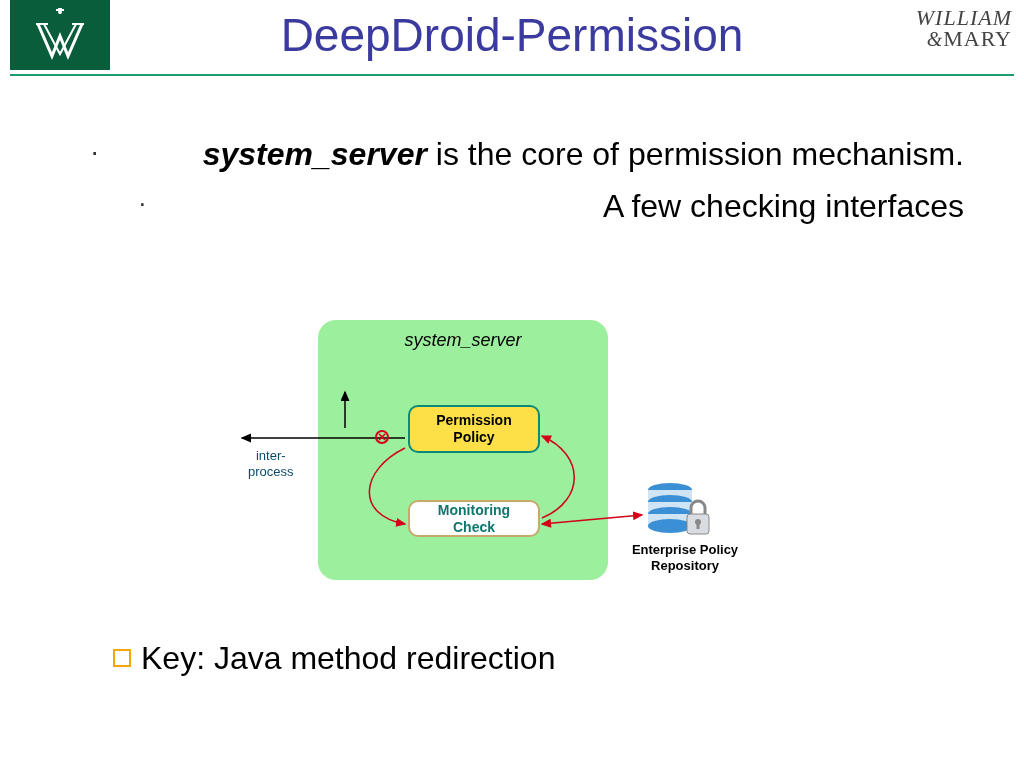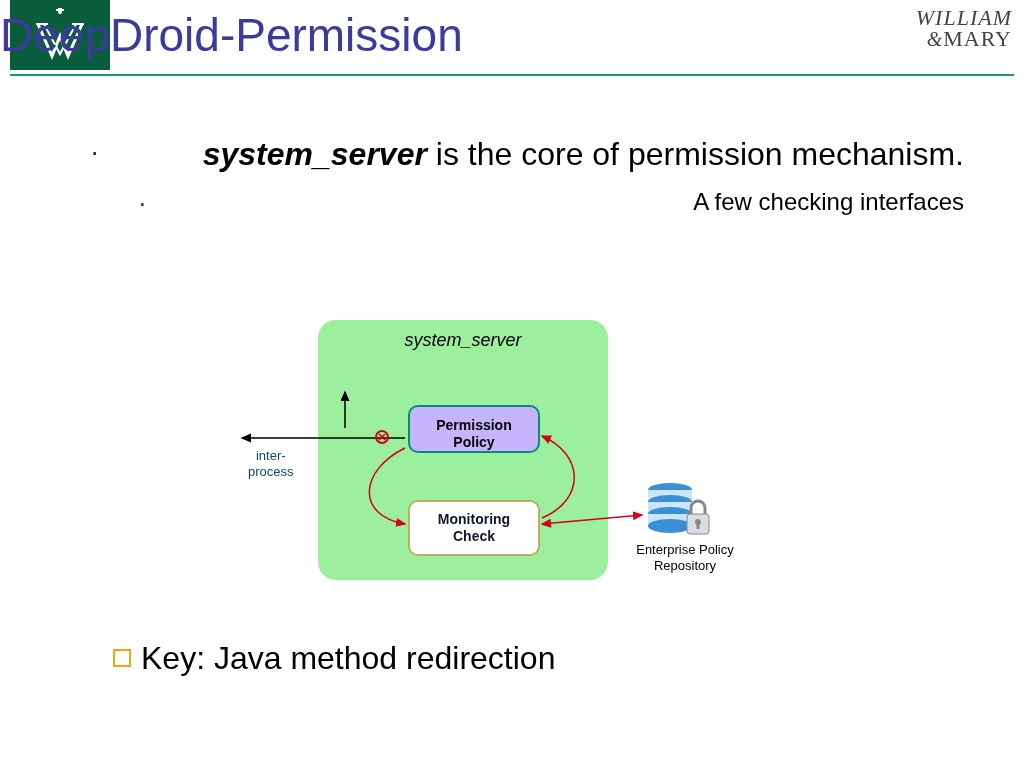--- a/index.html
+++ b/index.html
@@ -25,21 +25,21 @@
     display: flex;
     align-items: center;
     justify-content: center;
   }
   .logo-left svg { width: 60px; height: 55px; }
   .title {
     position: absolute;
     left: 0;
     right: 0;
     top: 8px;
-    text-align: left;
+    text-align: center;
     font-size: 46px;
     color: #3b3b9f;
     font-weight: 400;
   }
   .logo-right {
     position: absolute;
     right: 12px;
     top: 8px;
     font-family: 'Times New Roman', serif;
     color: #444;
@@ -74,21 +74,21 @@
   .bullet1::before {
     content: "·";
     position: absolute;
     left: 0;
     top: 0;
     font-size: 28px;
     color: #333;
   }
   .bullet1 .bold { font-weight: bold; font-style: italic; }
   .bullet2 {
-    font-size: 24px;
+    font-size: 32px;
     color: #000;
     margin-left: 48px;
     margin-top: 8px;
     position: relative;
     padding-left: 24px;
   }
   .bullet2::before {
     content: "·";
     position: absolute;
     left: 0;
@@ -121,48 +121,48 @@
     font-style: italic;
     font-size: 18px;
     color: #000;
   }
   .permbox {
     position: absolute;
     left: 178px;
     top: 85px;
     width: 132px;
     height: 48px;
-    background: #c4b5fd;
+    background: #fde047;
     border: 2px solid #0a8a7a;
     border-radius: 10px;
     display: flex;
-    align-items: flex-end;
+    align-items: center;
     justify-content: center;
     text-align: center;
     font-size: 14px;
     font-weight: bold;
     color: #000;
     line-height: 1.2;
   }
   .monbox {
     position: absolute;
     left: 178px;
     top: 180px;
     width: 132px;
-    height: 56px;
+    height: 37px;
     background: #fff;
     border: 2px solid #c7a86b;
     border-radius: 10px;
     display: flex;
     align-items: center;
     justify-content: center;
     text-align: center;
     font-size: 14px;
     font-weight: bold;
-    color: #0f172a;
+    color: #0f766e;
     line-height: 1.2;
   }
   .interproc {
     position: absolute;
     left: 18px;
     top: 128px;
     font-size: 13px;
     color: #0c4a6e;
     text-align: center;
     line-height: 1.2;
@@ -191,20 +191,21 @@
   }
   .db-label {
     position: absolute;
     left: 390px;
     top: 222px;
     width: 130px;
     font-size: 13px;
     text-align: center;
     color: #000;
     line-height: 1.2;
+    font-weight: bold;
   }
   .key-line {
     position: absolute;
     top: 640px;
     left: 113px;
     font-size: 32px;
     color: #000;
   }
   .key-box {
     display: inline-block;

